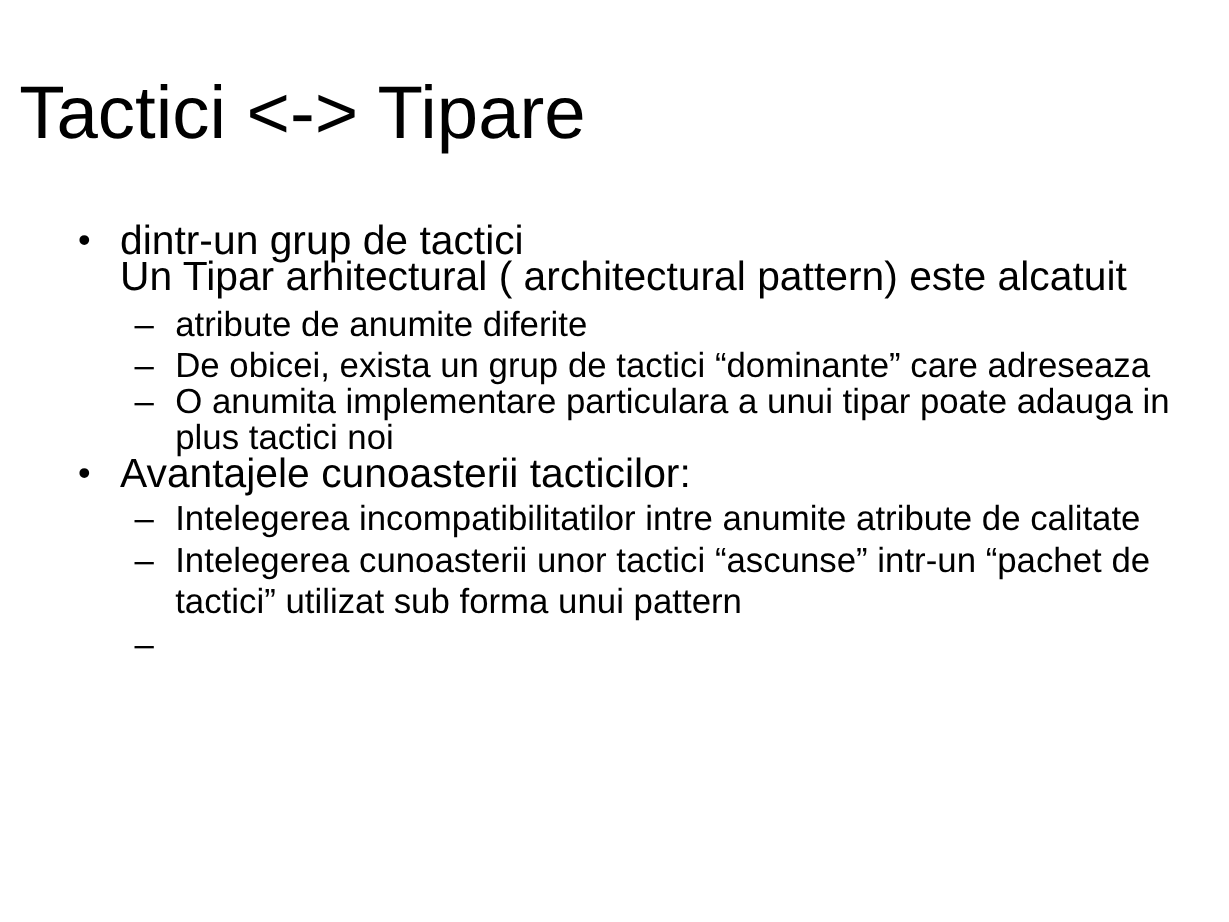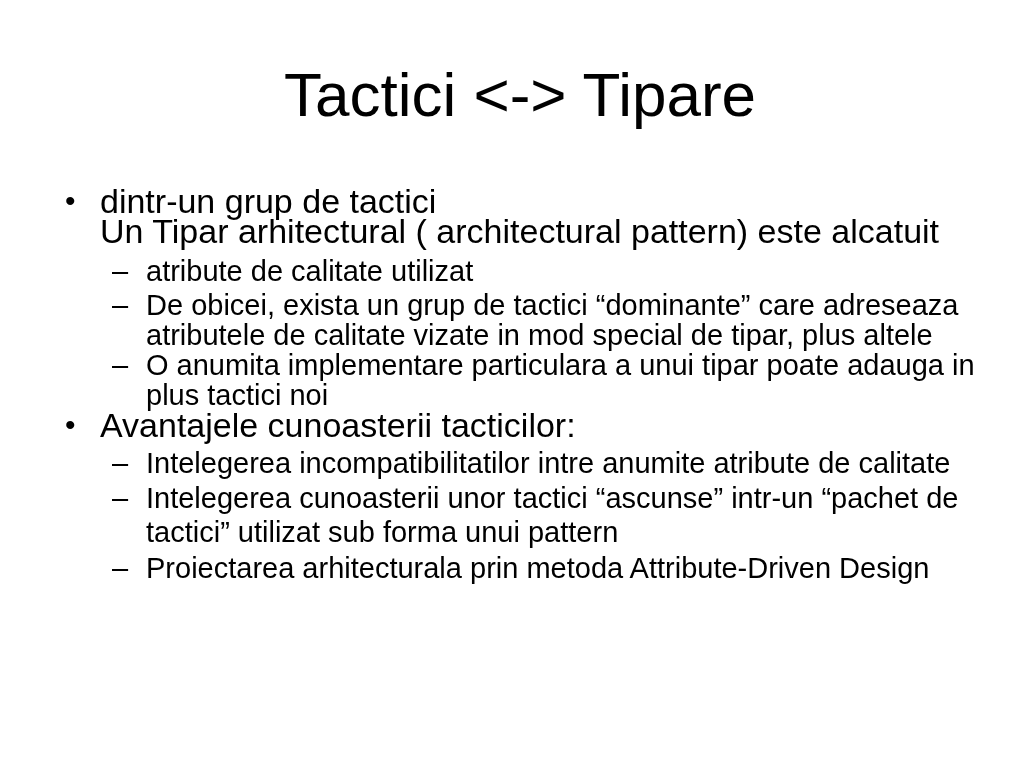--- a/index.html
+++ b/index.html
@@ -13,21 +13,20 @@
   }
   .slide {
     position: absolute; top: 0; left: 0;
     width: 1024px; height: 768px;
     background: #ffffff;
   }
   .slide-title {
     position: absolute;
     top: 58px; left: 0; right: 0;
     padding-left: 16px;
-    text-align: center;
     font-size: 62px;
     line-height: 74px;
     font-weight: 400;
     white-space: nowrap;
   }
   .slide-body {
     position: absolute;
     top: 0; left: 0;
     width: 1024px;
     padding-top: 186px;
@@ -63,27 +62,26 @@
   <div class="slide-body">
 
     <div class="item l1 i0">
       <span class="marker">•</span>
       <div class="line">dintr-un grup de tactici</div>
       <div class="line">Un Tipar arhitectural ( architectural pattern) este alcatuit</div>
     </div>
 
     <div class="item l2 i1">
       <span class="marker">–</span>
-      <div class="line">atribute de calitate utilizat</div>
+      <div class="line">atribute de anumite diferite</div>
     </div>
 
     <div class="item l2 i2">
       <span class="marker">–</span>
       <div class="line">De obicei, exista un grup de tactici “dominante” care adreseaza</div>
-      <div class="line">atributele de calitate vizate in mod special de tipar, plus altele</div>
     </div>
 
     <div class="item l2 i3">
       <span class="marker">–</span>
       <div class="line">O anumita implementare particulara a unui tipar poate adauga in</div>
       <div class="line">plus tactici noi</div>
     </div>
 
     <div class="item l1 i4">
       <span class="marker">•</span>
@@ -96,17 +94,16 @@
     </div>
 
     <div class="item l2 loose i6">
       <span class="marker">–</span>
       <div class="line">Intelegerea cunoasterii unor tactici “ascunse” intr-un “pachet de</div>
       <div class="line">tactici” utilizat sub forma unui pattern</div>
     </div>
 
     <div class="item l2 i7">
       <span class="marker">–</span>
-      <div class="line">Proiectarea arhitecturala prin metoda Attribute-Driven Design</div>
     </div>
 
   </div>
 </div>
 
 </body></html>

